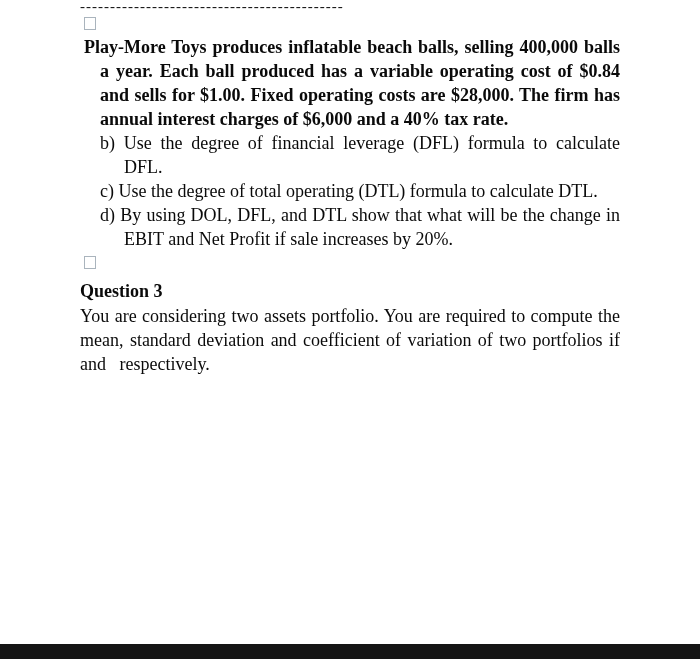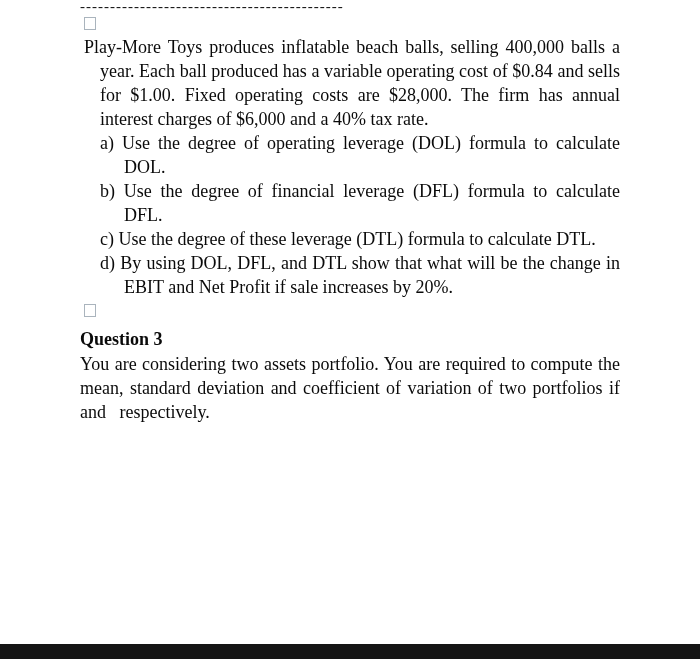--- a/index.html
+++ b/index.html
@@ -34,20 +34,21 @@
   }
   p.body-text {
     margin: 0;
     font-size: 18px;
     line-height: 24px;
     text-align: justify;
   }
   .hang-intro {
     padding-left: 20px;
     text-indent: -16px;
+    font-weight: bold;
   }
   .item {
     padding-left: 44px;
     text-indent: -24px;
   }
   .checkbox-row {
     height: 18px;
     margin: 3px 0 2px 4px;
   }
   .empty-checkbox {
@@ -75,23 +76,22 @@
 
   <div class="dashes">--------------------------------------------</div>
 
 
   <div class="checkbox-row">
     <span class="empty-checkbox"></span>
   </div>
 
   <p class="body-text hang-intro">Play-More Toys produces inflatable beach balls, selling 400,000 balls a year. Each ball produced has a variable operating cost of $0.84 and sells for $1.00. Fixed operating costs are $28,000. The firm has annual interest charges of $6,000 and a 40% tax rate.</p>
 
-  <p class="body-text item"><span>a)</span> <span>Use the degree of operating leverage (DOL) formula to calculate DOL.</span></p>
   <p class="body-text item"><span>b)</span> <span>Use the degree of financial leverage (DFL) formula to calculate DFL.</span></p>
-  <p class="body-text item"><span>c)</span> <span>Use the degree of these leverage (DTL) formula to calculate DTL.</span></p>
+  <p class="body-text item"><span>c)</span> <span>Use the degree of total operating (DTL) formula to calculate DTL.</span></p>
   <p class="body-text item"><span>d)</span> <span>By using DOL, DFL, and DTL show that what will be the change in EBIT and Net Profit if sale increases by 20%.</span></p>
 
   <div class="checkbox-row">
     <span class="empty-checkbox"></span>
   </div>
 
   <div class="q-title">Question 3</div>
   <p class="body-text">You are considering two assets portfolio. You are required to compute the mean, standard deviation and coefficient of variation of two portfolios if and &nbsp; respectively.</p>
 
 </div>

